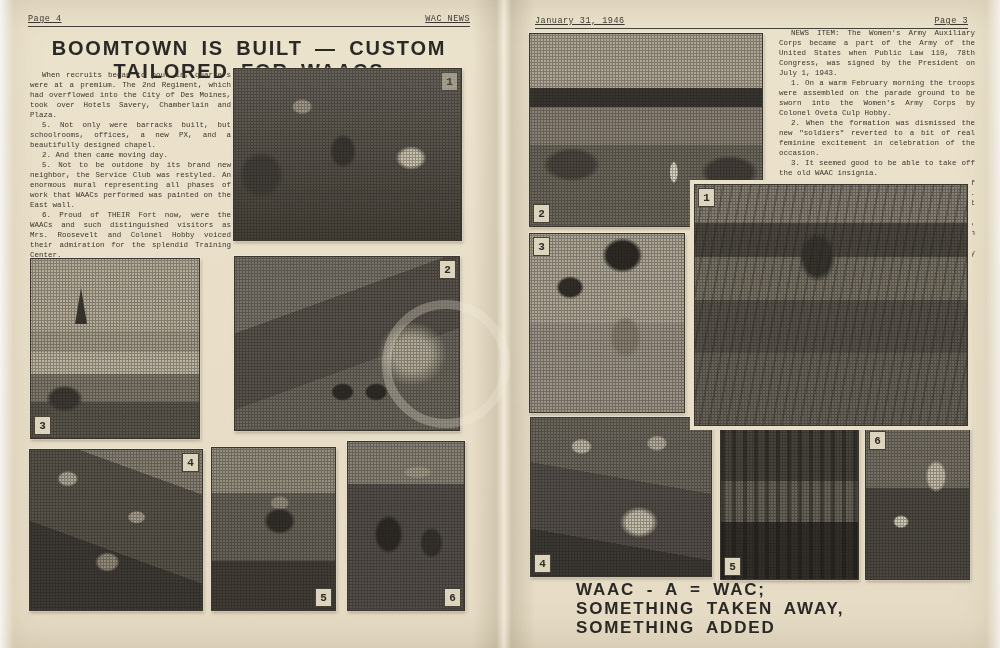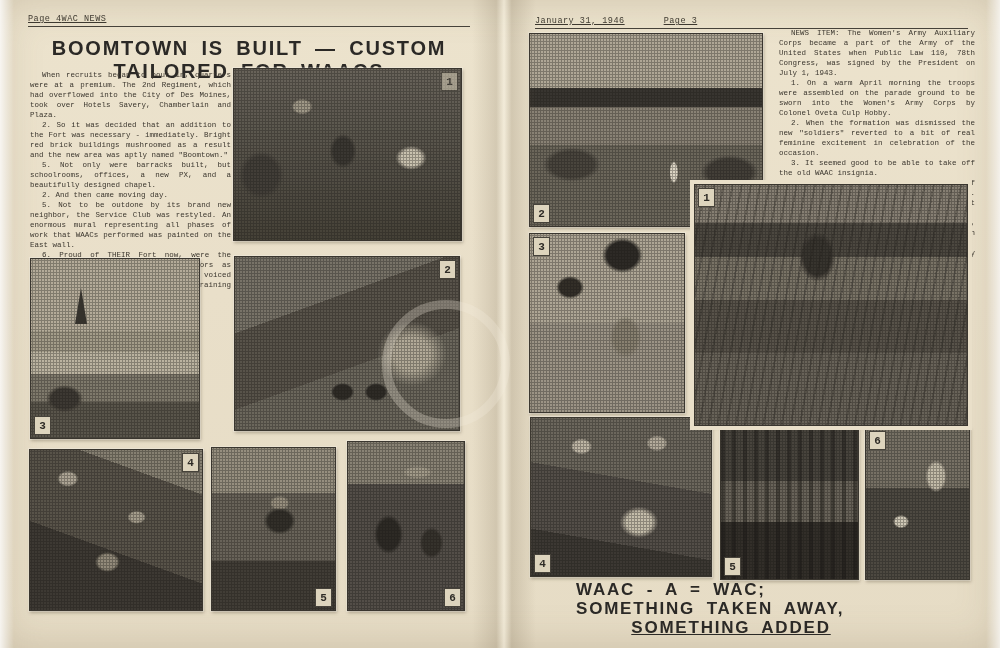--- a/index.html
+++ b/index.html
@@ -8,31 +8,31 @@
     background:linear-gradient(180deg,#ece3cd 0%,#e9dfc9 45%,#e6dcc5 100%);
     box-shadow:inset 0 0 40px rgba(120,100,70,.25);}
   
   #gutter{position:absolute;left:472px;top:0;width:64px;height:648px;pointer-events:none;
     background:linear-gradient(90deg,rgba(110,95,70,0) 0%,rgba(110,95,70,.18) 38%,rgba(250,245,230,.5) 50%,rgba(110,95,70,.20) 62%,rgba(110,95,70,0) 100%);}
   .edge-shade{position:absolute;top:0;height:648px;width:14px;pointer-events:none;}
   #edge-l{left:0;background:linear-gradient(90deg,rgba(255,255,255,.8),rgba(255,255,255,0));}
   #edge-r{right:0;background:linear-gradient(270deg,rgba(255,255,255,.7),rgba(255,255,255,0));}
 
   
-  .pg-header{position:absolute;display:flex;align-items:flex-end;
+  .pg-header{position:absolute;display:flex;justify-content:space-between;align-items:flex-end;
     border-bottom:1.5px solid #46423a;color:#3e3930;font-size:8.5px;letter-spacing:.5px;padding-bottom:2px;}
   #hdr-left{left:28px;top:14px;width:442px;}
   #hdr-right{left:535px;top:16px;width:433px;gap:39px;}
   .pg-header .u{text-decoration:underline;}
 
   .headline{position:absolute;font-family:"Liberation Sans","DejaVu Sans",sans-serif;font-weight:700;
     color:#2b2926;letter-spacing:1.8px;word-spacing:5px;}
   #headline-left{left:28px;top:37px;width:442px;text-align:center;font-size:20px;}
   #headline-bottom{left:576px;top:580px;width:310px;font-size:17px;line-height:19px;}
-  #headline-bottom .l2{text-align:center;text-decoration:underline;}
+  #headline-bottom .l2{text-align:left;}
 
   .bodycol{position:absolute;color:#3b362e;font-size:7.5px;line-height:10px;text-align:justify;}
   #col-left{left:30px;top:70px;width:201px;}
   #col-right{left:779px;top:28px;width:196px;}
   .bodycol p{margin:0;text-indent:12px;}
 
   
   .photo{position:absolute;border:1px solid #3a362f;box-shadow:0 0 0 1px rgba(255,255,255,.25),1px 2px 3px rgba(80,70,50,.35);}
   .photo::before{content:"";position:absolute;inset:0;pointer-events:none;
     background-image:radial-gradient(circle,rgba(25,23,20,.35) 1px,transparent 1.45px);background-size:3px 3px;}
@@ -115,21 +115,20 @@
   </div>
   <div id="hdr-right" class="pg-header">
     <span class="u">January 31, 1946</span>
     <span class="u">Page 3</span>
   </div>
 
   <div id="headline-left" class="headline">BOOMTOWN IS BUILT — CUSTOM TAILORED FOR WAACS</div>
 
   <div id="col-left" class="bodycol">
     <p>When recruits began to pour in, quarters were at a premium. The 2nd Regiment, which had overflowed into the City of Des Moines, took over Hotels Savery, Chamberlain and Plaza.</p>
-    <p>2. So it was decided that an addition to the Fort was necessary - immediately. Bright red brick buildings mushroomed as a result and the new area was aptly named "Boomtown."</p>
     <p>5. Not only were barracks built, but schoolrooms, offices, a new PX, and a beautifully designed chapel.</p>
     <p>2. And then came moving day.</p>
     <p>5. Not to be outdone by its brand new neighbor, the Service Club was restyled. An enormous mural representing all phases of work that WAACs performed was painted on the East wall.</p>
     <p>6. Proud of THEIR Fort now, were the WAACs and such distinguished visitors as Mrs. Roosevelt and Colonel Hobby voiced their admiration for the splendid Training Center.</p>
   </div>
 
   <div id="phL1" class="photo">
     <span class="badge tr faint">1</span>
   </div>
   <div id="phL3" class="photo">
@@ -144,21 +143,21 @@
   </div>
   <div id="phL5" class="photo">
     <span class="badge br">5</span>
   </div>
   <div id="phL6" class="photo">
     <span class="badge br">6</span>
   </div>
 
   <div id="col-right" class="bodycol">
     <p>NEWS ITEM: The Women's Army Auxiliary Corps became a part of the Army of the United States when Public Law 110, 78th Congress, was signed by the President on July 1, 1943.</p>
-    <p>1. On a warm April morning the troops were assembled on the parade ground to be sworn into the Women's Army Corps by Colonel Oveta Culp Hobby.</p>
+    <p>1. On a warm February morning the troops were assembled on the parade ground to be sworn into the Women's Army Corps by Colonel Oveta Culp Hobby.</p>
     <p>2. When the formation was dismissed the new "soldiers" reverted to a bit of real feminine excitement in celebration of the occasion.</p>
     <p>3. It seemed good to be able to take off the old WAAC insignia.</p>
     <p>4. And even better was the prospect of enjoying all the "real" Army privileges. Sending mail free was one of the first advantages enjoyed.</p>
     <p>5. So the Wacs marched on, heads high, the need for their services had been recognized.</p>
     <p>6. No doubt about it, "We're in the Army Now."</p>
   </div>
 
   <div id="phR2" class="photo">
     <span class="badge bl">2</span>
   </div>

